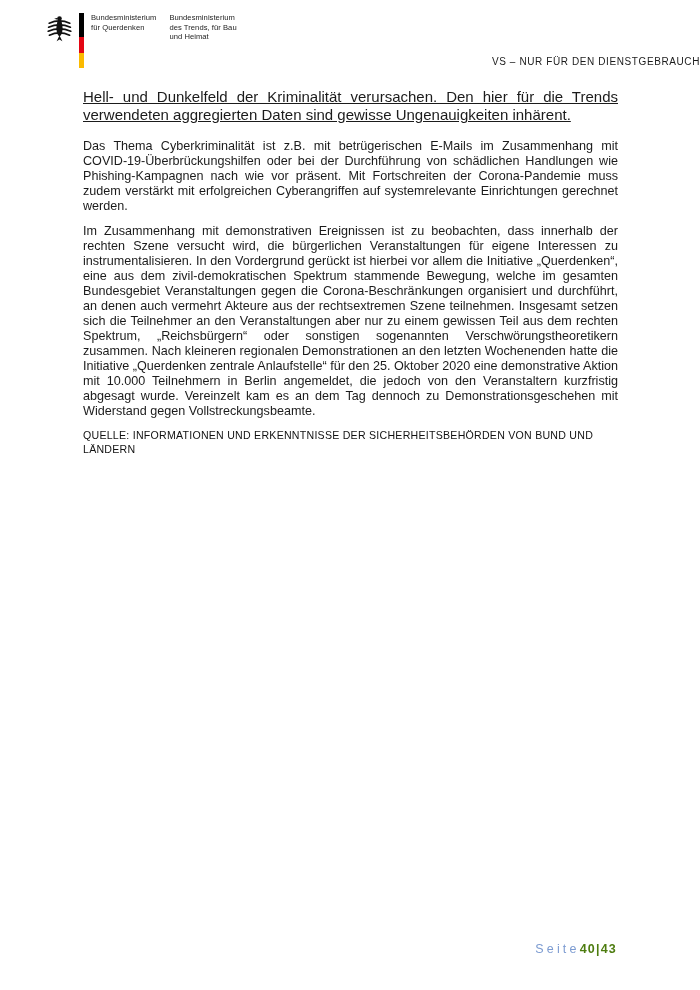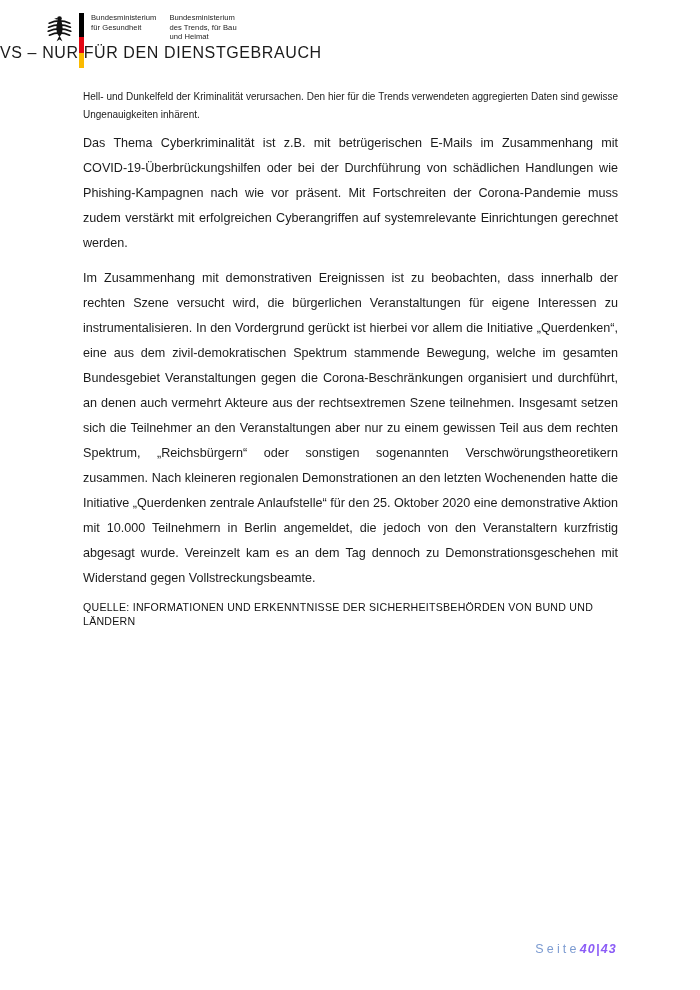--- a/index.html
+++ b/index.html
@@ -41,44 +41,45 @@
     color: #1c1c1c;
     letter-spacing: 0.05px;
   }
   .ministry.second { margin-left: 13px; }
 
   
   .classification {
     position: absolute;
     left: 0;
     right: 0;
-    top: 44px;
-    text-align: left;
-    font-size: 16px;
+    top: 56px;
+    text-align: right;
+    font-size: 10px;
     letter-spacing: 0.6px;
     color: #1b1b1b;
   }
 
   
   .content {
     position: absolute;
     left: 83px;
     top: 88px;
     width: 535px;
     color: #1b1b1b;
   }
   .para-small {
-    font-size: 10px;
+    font-size: 15px;
     line-height: 18px;
     text-align: justify;
-    margin-bottom: 7px;
+    margin-bottom: 15px;
+    text-decoration: underline;
   }
   .para-body {
     font-size: 12.6px;
-    line-height: 25px;
+    line-height: 15px;
     text-align: justify;
     margin-bottom: 10px;
   }
   .source-line {
     font-size: 10.6px;
     line-height: 13.5px;
     letter-spacing: 0.25px;
     margin-top: 10px;
     color: #111111;
   }
@@ -91,23 +92,22 @@
     font-size: 12.5px;
     white-space: nowrap;
   }
   .footer .page-label {
     letter-spacing: 3.2px;
     color: #7c9bd1;
     margin-right: 0;
   }
   .footer .page-number {
     letter-spacing: 1.2px;
-    color: #8b5cf6;
+    color: #4d7c0f;
     font-weight: bold;
-    font-style: italic;
   }
 </style>
 </head>
 <body>
 
 <div class="page">
 
   <div class="logo-block">
     <svg class="eagle" viewBox="0 0 27 28" aria-hidden="true">
       <g stroke="#111111" fill="none" stroke-width="1.7" stroke-linecap="round">
@@ -123,21 +123,21 @@
         <path d="M13.5 21.5 L10.6 27.2 L13.5 25.6 L16.4 27.2 Z"></path>
       </g>
     </svg>
     <div class="flag-stripe">
       <div class="band-black" style="background:#000000"></div>
       <div class="band-red" style="background:#e30613"></div>
       <div class="band-gold" style="background:#fbba00"></div>
     </div>
     <div class="ministry">
       <div>Bundesministerium</div>
-      <div>für Gesundheit</div>
+      <div>für Querdenken</div>
     </div>
     <div class="ministry second">
       <div>Bundesministerium</div>
       <div>des Trends, für Bau</div>
       <div>und Heimat</div>
     </div>
   </div>
 
   <div class="classification">VS – NUR FÜR DEN DIENSTGEBRAUCH</div>
 

